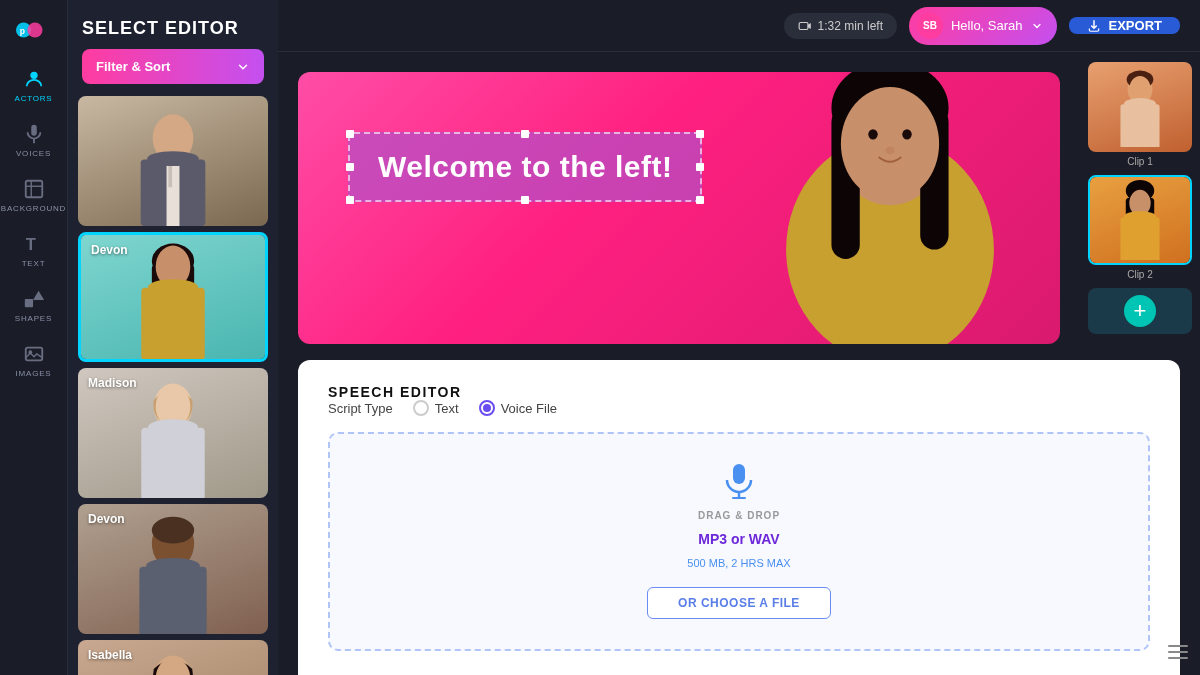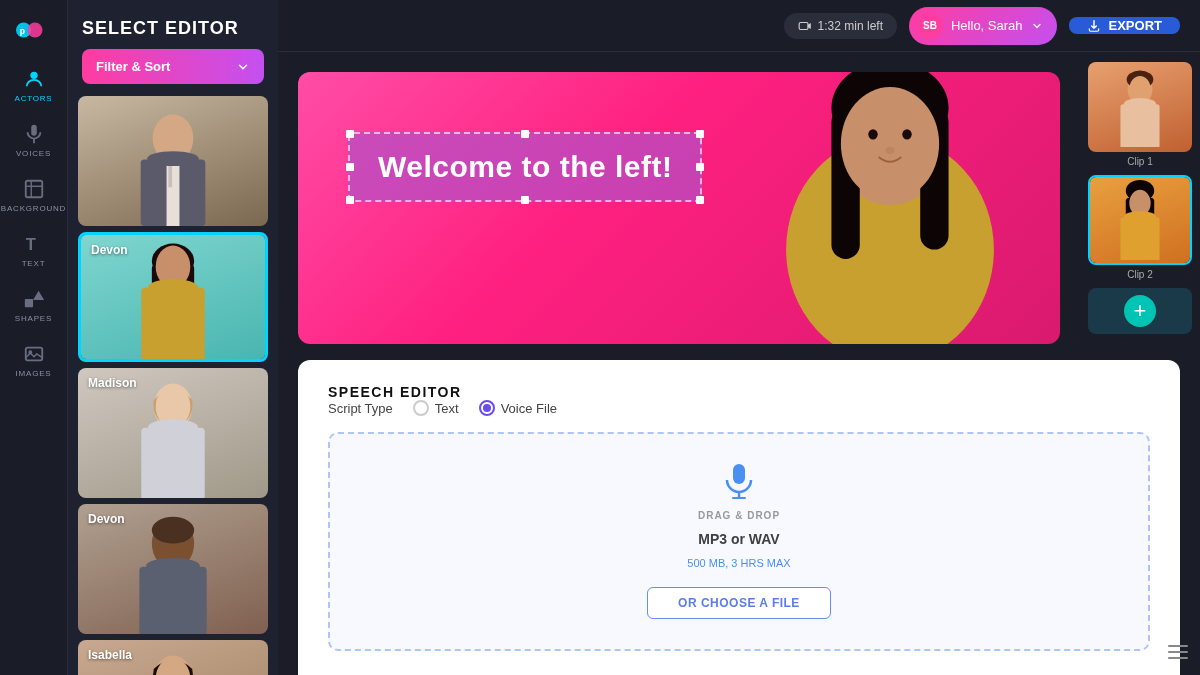--- a/index.html
+++ b/index.html
@@ -312,21 +312,21 @@
     }
     .drop-label-small {
       font-size: 10px;
       font-weight: 700;
       letter-spacing: 1px;
       color: #999;
     }
     .drop-label-main {
       font-size: 14px;
       font-weight: 700;
-      color: #404040;
+      color: #6d28d9;
     }
     .drop-label-sub {
       font-size: 11px;
       color: #4a90f0;
     }
     .choose-file-btn {
       margin-top: 8px;
       background: #fff;
       border: 1.5px solid #6a8cf0;
       border-radius: 6px;
@@ -683,21 +683,21 @@
 
       <div class="drop-zone">
         <svg width="28" height="36" viewBox="0 0 28 36" fill="none">
           <rect x="8" y="0" width="12" height="20" rx="6" fill="#4a90f0"></rect>
           <path d="M2 16a12 12 0 0024 0" stroke="#4a90f0" stroke-width="2.5" fill="none"></path>
           <line x1="14" y1="28" x2="14" y2="34" stroke="#4a90f0" stroke-width="2.5"></line>
           <line x1="8" y1="34" x2="20" y2="34" stroke="#4a90f0" stroke-width="2" stroke-linecap="round"></line>
         </svg>
         <div class="drop-label-small">DRAG &amp; DROP</div>
         <div class="drop-label-main">MP3 or WAV</div>
-        <div class="drop-label-sub">500 MB, 3 HRS MAX</div>
+        <div class="drop-label-sub">500 MB, 2 HRS MAX</div>
         <button class="choose-file-btn">
           <span>OR CHOOSE A FILE</span>
         </button>
       </div>
     </div>
 
   </div>
 
 </div>
 

